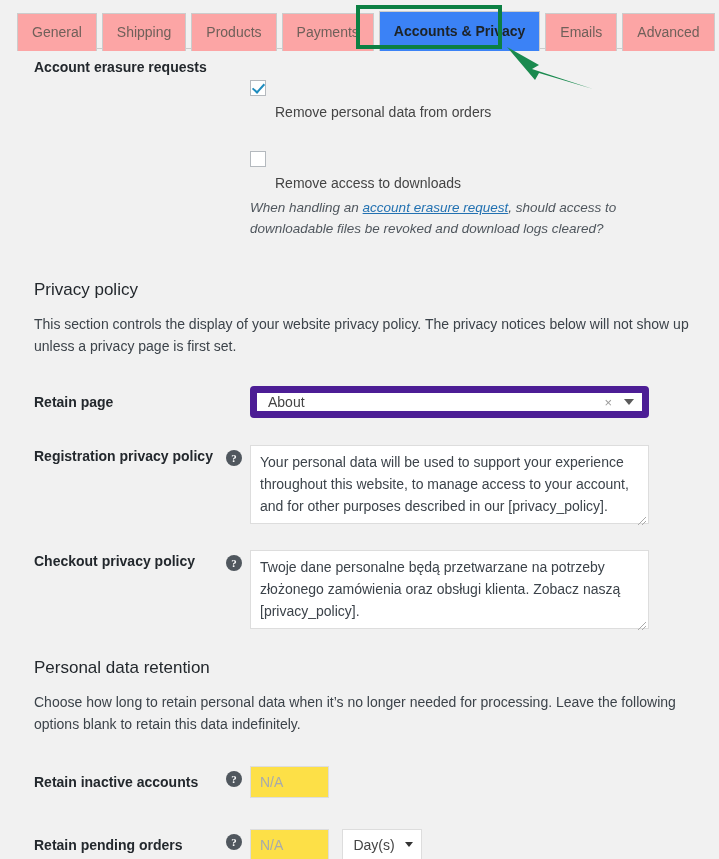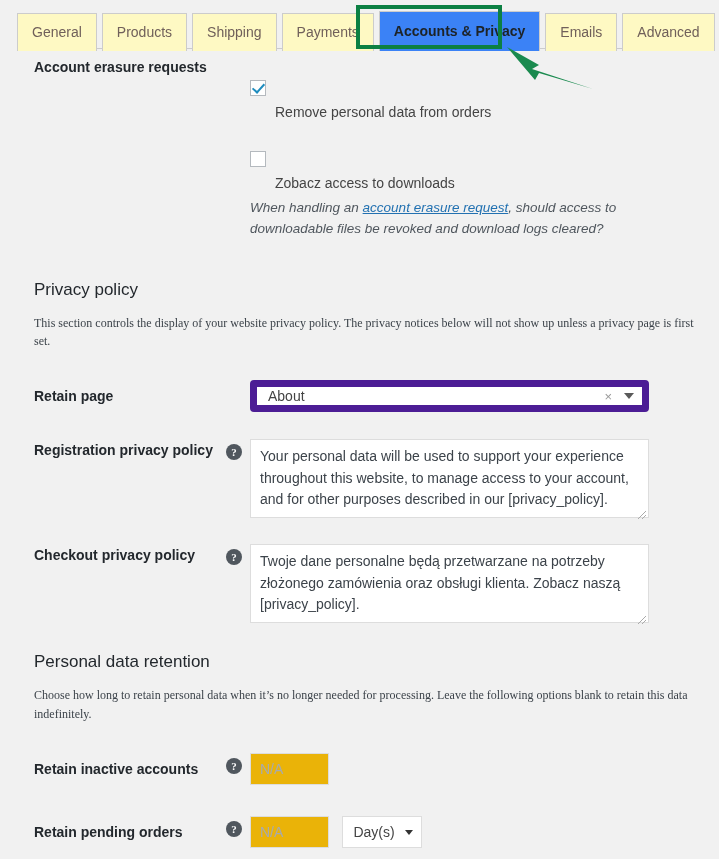--- a/index.html
+++ b/index.html
@@ -23,21 +23,21 @@
   }
   .tabs {
     position: absolute;
     left: 17px;
     top: 11px;
     display: flex;
     align-items: flex-end;
     z-index: 2;
   }
   .tab {
-    background: #fef9c3;
+    background: #fca5a5;
     border: 1px solid #ccc;
     border-bottom: none;
     color: #70605a;
     font-size: 14px;
     line-height: 1;
     padding: 11px 14px 12px 14px;
     margin-right: 5px;
     text-decoration: none;
     white-space: nowrap;
   }
@@ -163,26 +163,25 @@
 
   
   .section-title {
     font-size: 17px;
     color: #23282d;
     font-weight: normal;
     margin: 0 0 14px 0;
     padding: 0;
   }
   .section-desc {
-    font-size: 12px;
+    font-size: 14px;
     color: #3c434a;
     line-height: 1.55;
     margin: 0;
     max-width: 662px;
-    font-family: Liberation Serif, serif;
   }
 
   
   .select2 {
     width: 399px;
     height: 32px;
     background: #fff;
     border: 7px solid #4c1d95;
     border-radius: 4px;
     box-sizing: border-box;
@@ -229,21 +228,21 @@
     height: 12px;
     pointer-events: none;
   }
 
   
   .num-input {
     width: 79px;
     height: 32px;
     box-sizing: border-box;
     border: 1px solid #ddd;
-    background: #eab308;
+    background: #fde047;
     font-size: 14px;
     color: #444;
     padding: 0 9px;
     font-family: "Liberation Sans", sans-serif;
   }
   .num-input::placeholder { color: #a7aaad; opacity: 1; }
   .unit-select {
     width: 80px;
     height: 32px;
     box-sizing: border-box;
@@ -265,22 +264,22 @@
     border-top-width: 5px;
   }
 </style>
 </head>
 <body>
 
 <div class="tabs-wrap">
   <div class="tab-divider"></div>
   <nav class="tabs">
     <a class="tab" href="#">General</a>
+    <a class="tab" href="#">Shipping</a>
     <a class="tab" href="#">Products</a>
-    <a class="tab" href="#">Shipping</a>
     <a class="tab" href="#">Payments</a>
     <a class="tab active" href="#">Accounts &amp; Privacy</a>
     <a class="tab" href="#">Emails</a>
     <a class="tab" href="#">Advanced</a>
   </nav>
   <div class="tab-highlight"></div>
   <svg class="arrow-annotation" viewBox="0 0 100 52">
     <path d="M2 7 L34 25 L27 29 L88 49 L34 33 L30 40 Z" fill="#1a8a4f"></path>
   </svg>
 </div>
@@ -291,21 +290,21 @@
     <div class="row-label">Account erasure requests</div>
     <div class="row-field">
 
       <label class="cb-line">
         <span class="cbox checked"></span>
         <span class="cb-text">Remove personal data from orders</span>
       </label>
 
       <label class="cb-line">
         <span class="cbox"></span>
-        <span class="cb-text">Zobacz access to downloads</span>
+        <span class="cb-text">Remove access to downloads</span>
       </label>
       <p class="desc"><span>When handling an </span><a href="#">account erasure request</a><span>, should access to downloadable files be revoked and download logs cleared?</span></p>
     </div>
   </div>
 
   <h2 class="section-title" style="margin-top:22px;">Privacy policy</h2>
   <p class="section-desc" style="margin-bottom:29px;">This section controls the display of your website privacy policy. The privacy notices below will not show up unless a privacy page is first set.</p>
 
   <div class="row" style="margin-bottom:27px;">
     <div class="row-label" style="padding-top:8px;">Retain page</div>

